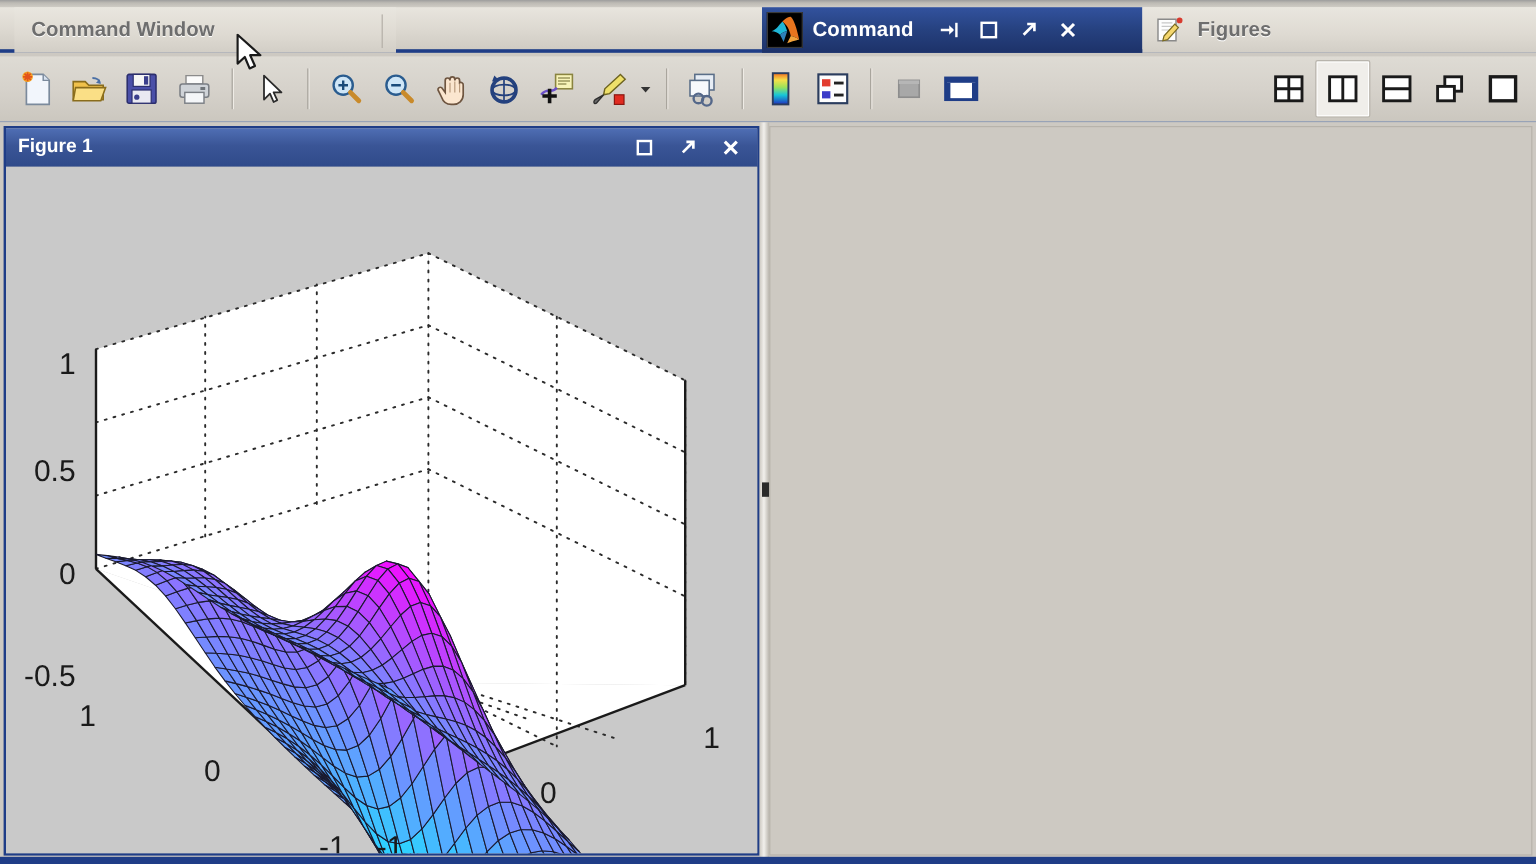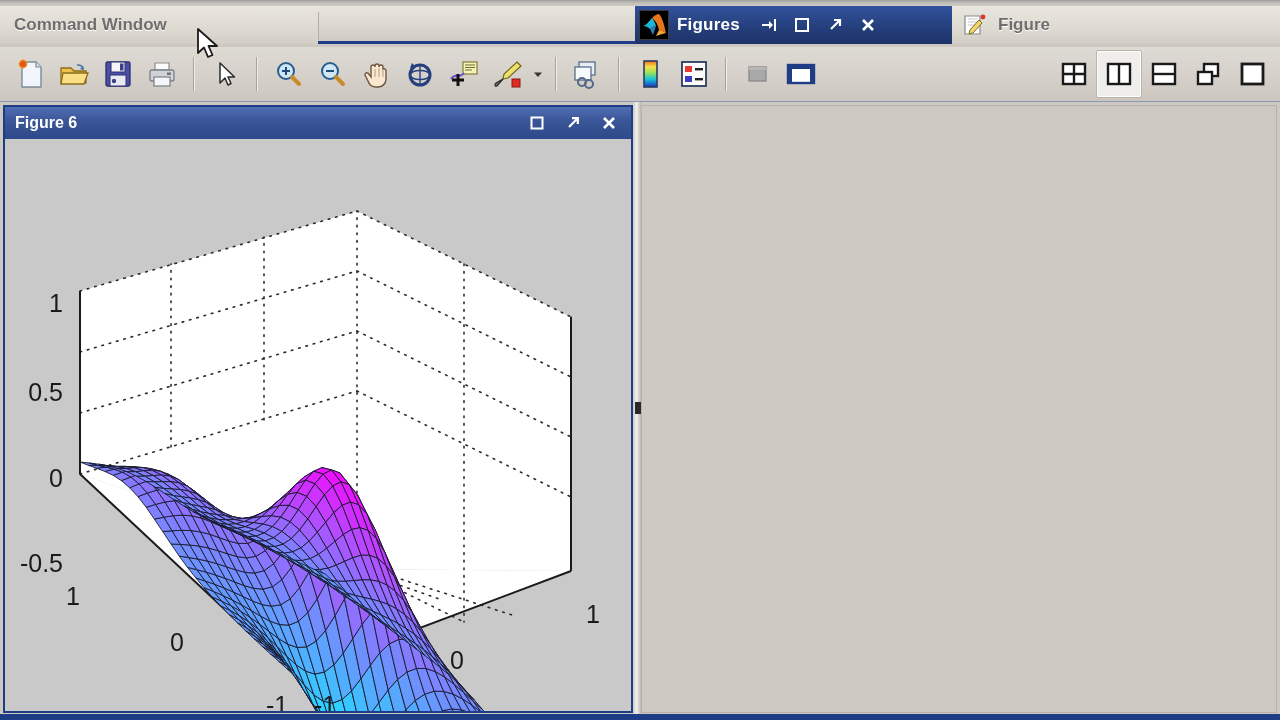--- a/index.html
+++ b/index.html
@@ -79,37 +79,37 @@
 </style>
 </head>
 <body>
 
 <div id="app">
 
   <div class="top-strip"></div>
 
   <div class="tabbar">
 
-    <div class="tab inactive" style="left:0;width:318px;">
+    <div class="tab inactive" style="left:12px;width:318px;">
       <span class="tab-label">Command Window</span>
     </div>
     <div class="tab-sep" style="left:318px;"></div>
 
 
     <div class="tab active" style="left:635px;width:317px;">
       <span class="ml-logo">
         <svg viewBox="0 0 28 28" width="28" height="28">
           <rect width="28" height="28" fill="#000"></rect>
           <path d="M3 15 C7 14 9 10 12 7 C14 9 15 12 16 15 C14 15 12 16 10 18 C8 16 6 15 3 15Z" fill="#1fb6d6"></path>
           <path d="M12 7 C15 4 17 3 19 3 C22 6 24 13 26 22 C23 20 21 19 19 19 C18 14 16 10 12 7Z" fill="#e8741e"></path>
           <path d="M19 19 C21 19 23 20 26 22 C22 23 19 24 16 25 C17 23 18 21 19 19Z" fill="#f2a33c"></path>
           <path d="M10 18 C12 16 14 15 16 15 C15 18 14 21 13 24 C12 22 11 20 10 18Z" fill="#2e7fb8"></path>
         </svg>
       </span>
-      <span class="tab-label">Figures</span>
+      <span class="tab-label">Command</span>
       <span class="tabbtns">
         <span class="tabbtn">
           <svg viewBox="0 0 18 18" width="18" height="18">
             <path d="M2 9 H12" stroke="#fff" stroke-width="2" fill="none"></path>
             <path d="M9 5 L13 9 L9 13 Z" fill="#fff"></path>
             <rect x="14" y="3" width="2" height="12" fill="#fff"></rect>
           </svg>
         </span>
         <span class="tabbtn">
           <svg viewBox="0 0 18 18" width="18" height="18">
@@ -132,21 +132,21 @@
 
     <div class="tab inactive" style="left:952px;width:328px;">
       <span class="ed-icon">
         <svg viewBox="0 0 26 24" width="26" height="24">
           <path d="M3 3 H18 V21 H3 Z" fill="#fdfdfd" stroke="#8a8a8a" stroke-width="1.2"></path>
           <path d="M6 6 H15 M6 9 H15 M6 12 H13" stroke="#c8c8c8" stroke-width="1"></path>
           <path d="M8 17 L17 7 L20 10 L11 20 L7 21 Z" fill="#f5d76e" stroke="#7a6a20" stroke-width="1"></path>
           <circle cx="21" cy="4" r="2.4" fill="#d83a2e"></circle>
         </svg>
       </span>
-      <span class="tab-label" style="padding-left:10px;">Figure</span>
+      <span class="tab-label" style="padding-left:10px;">Figures</span>
     </div>
   </div>
 
   <div class="toolbar">
     <div class="tb-inner">
 
       <span class="tbtn">
         <svg viewBox="0 0 34 34" width="34" height="34">
           <path d="M9 5 H23 L28 10 V30 H9 Z" fill="#f2f6fc" stroke="#7b8a9c" stroke-width="1.4"></path>
           <path d="M23 5 V10 H28" fill="#d8e2ef" stroke="#7b8a9c" stroke-width="1.2"></path>
@@ -325,21 +325,21 @@
         </svg>
       </span>
       <span style="width:6px;flex:0 0 auto;"></span>
     </div>
   </div>
 
   <div class="body">
 
     <div class="leftpane">
       <div class="figtitle">
-        <span>Figure 6</span>
+        <span>Figure 1</span>
         <span class="figbtns">
           <span class="figbtn">
             <svg viewBox="0 0 16 16" width="16" height="16">
               <rect x="2.5" y="2.5" width="11" height="11" fill="none" stroke="#fff" stroke-width="2"></rect>
             </svg>
           </span>
           <span class="figbtn">
             <svg viewBox="0 0 16 16" width="16" height="16">
               <path d="M4 12 L12 4" stroke="#fff" stroke-width="2.2" fill="none"></path>
               <path d="M7 3.2 H12.8 V9" stroke="#fff" stroke-width="2.2" fill="none"></path>

